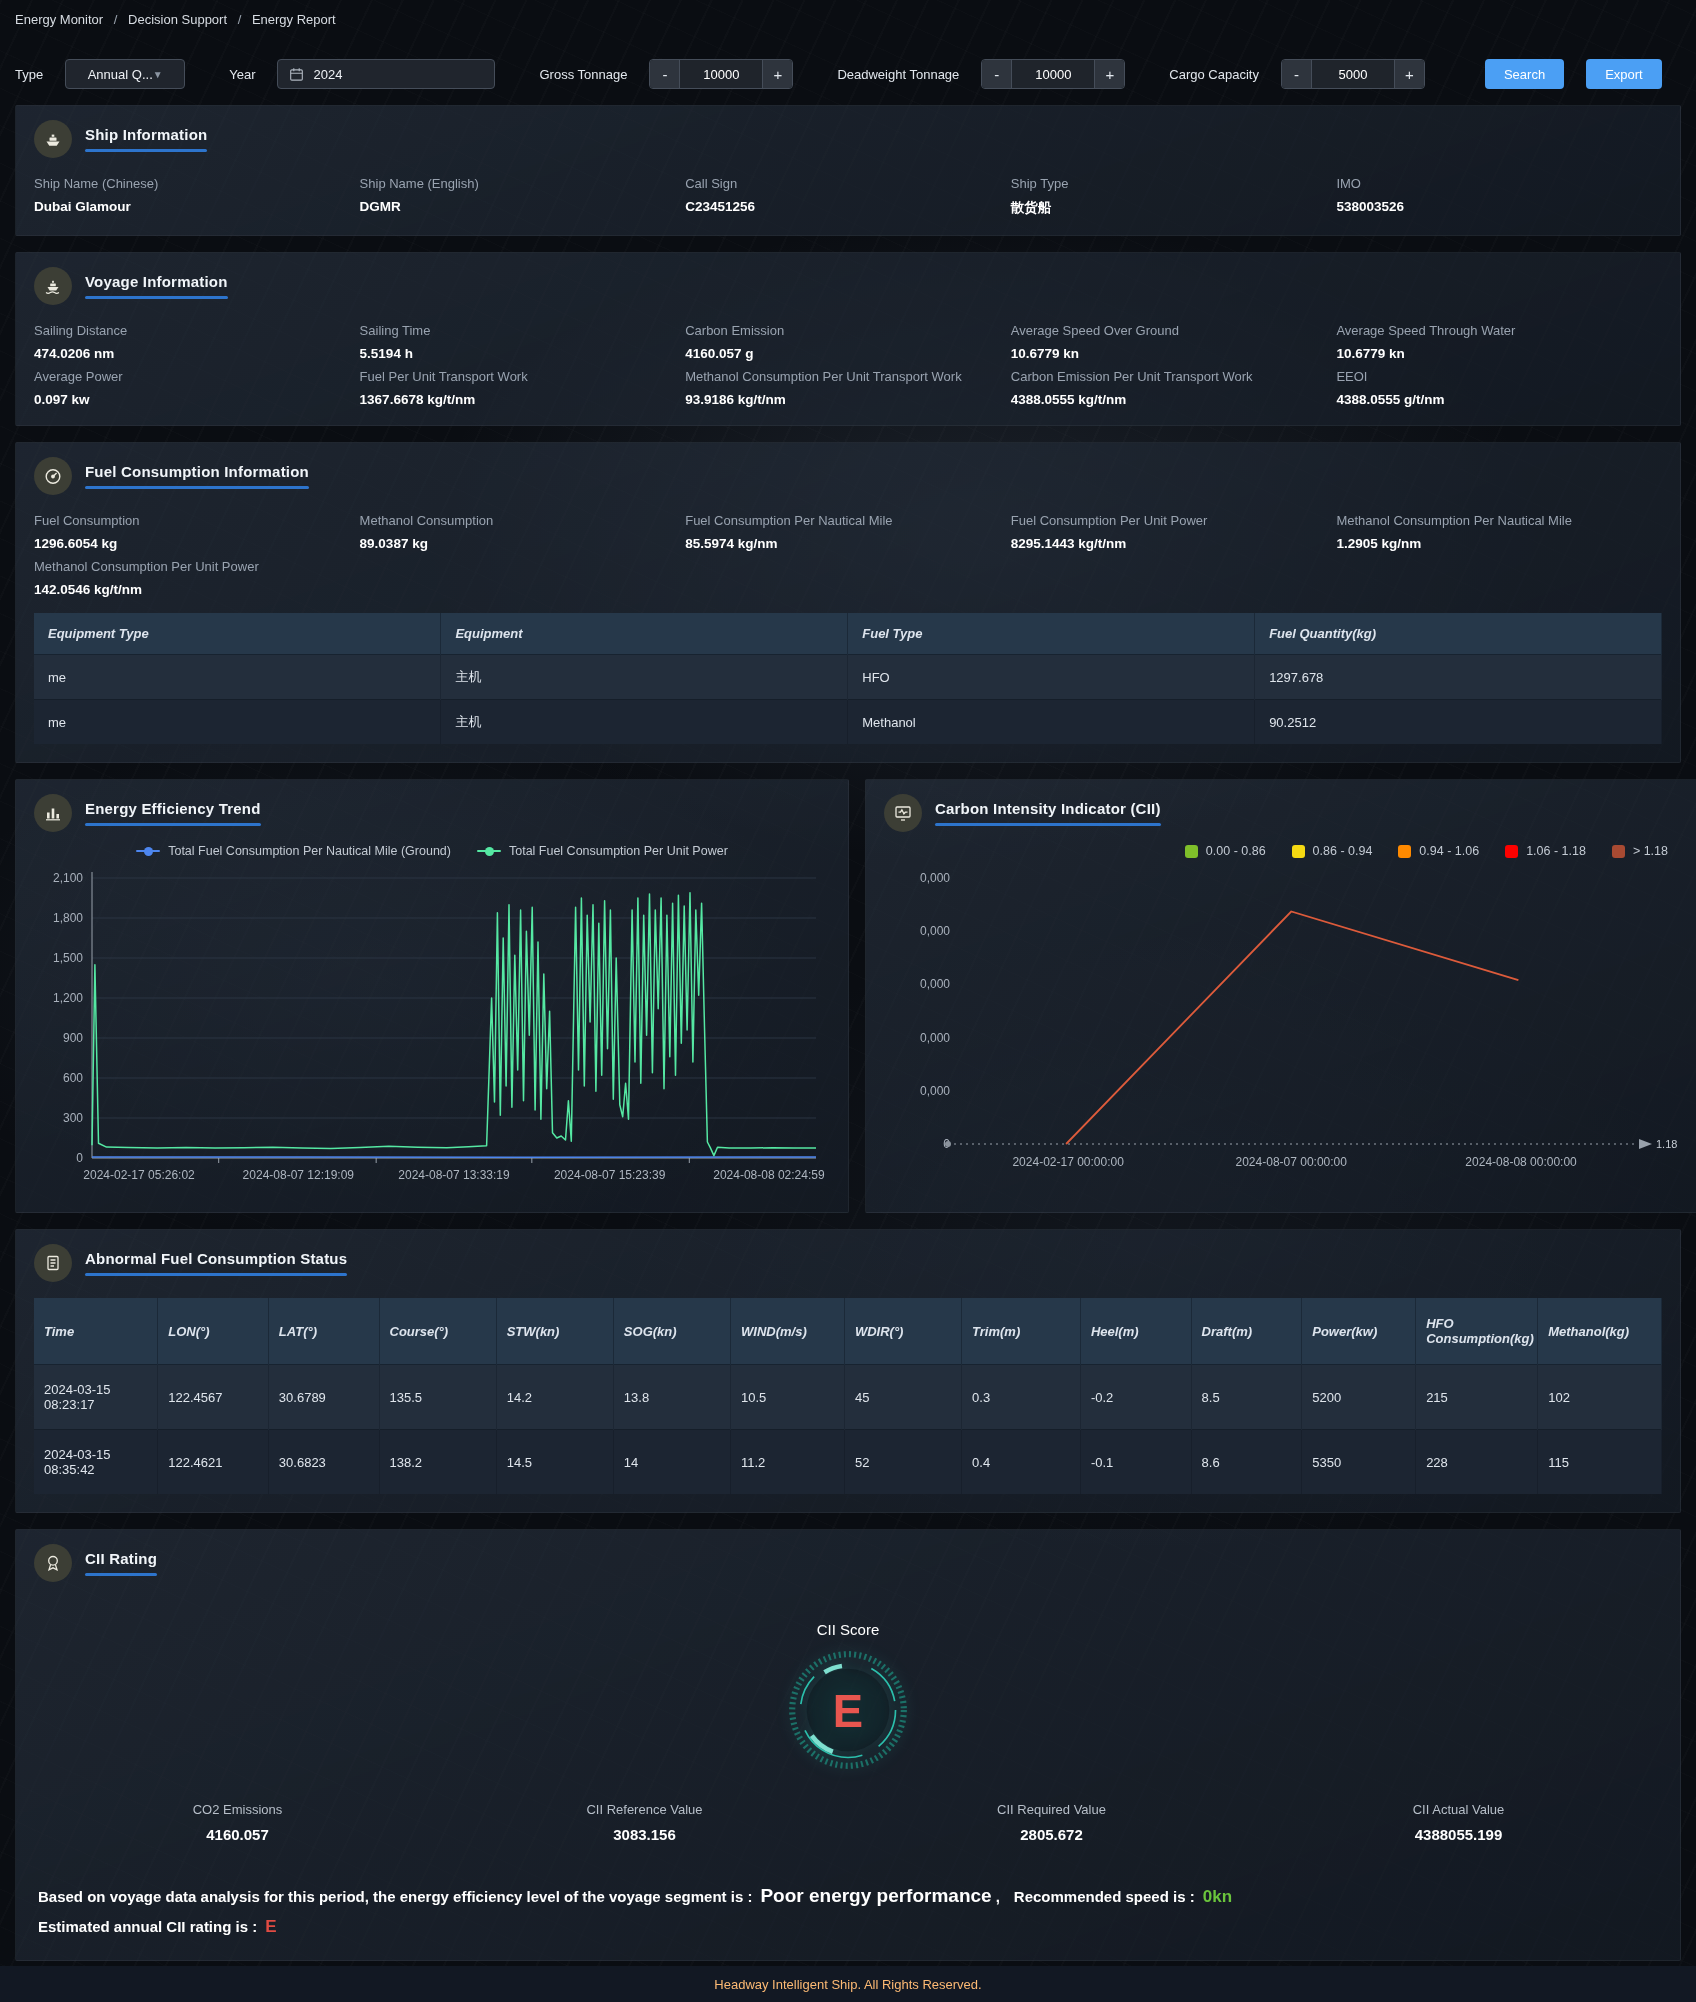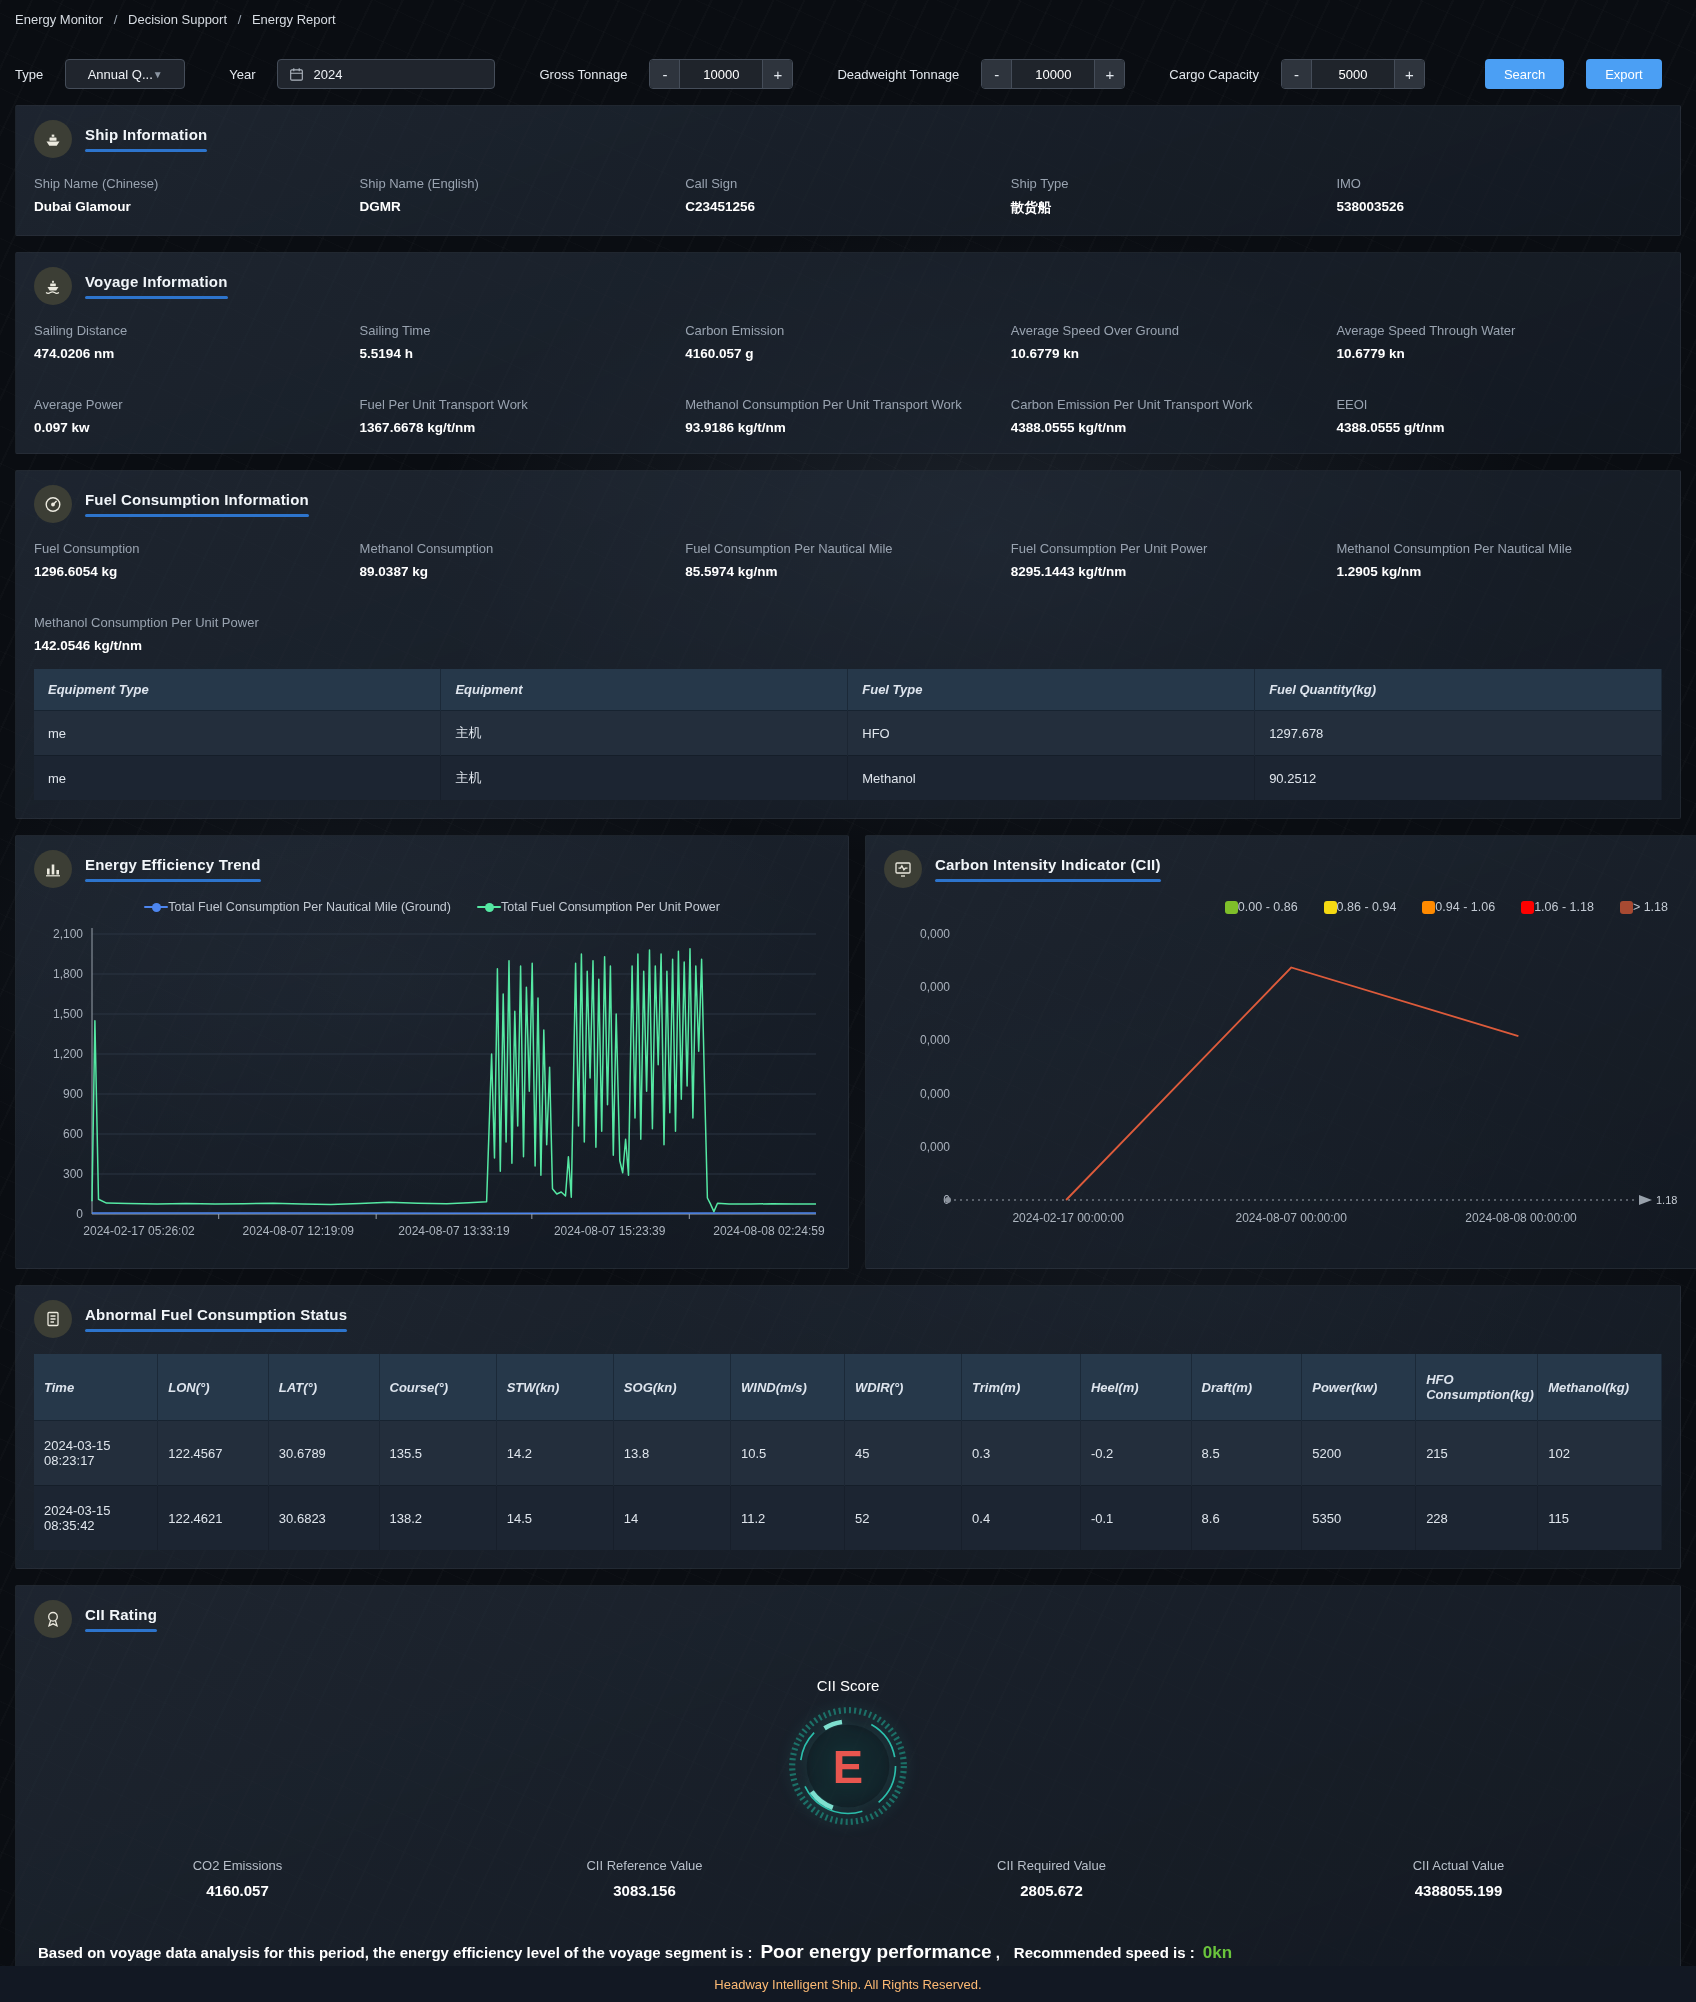--- a/index.html
+++ b/index.html
@@ -45,21 +45,21 @@
   
   .panel { background:linear-gradient(160deg, rgba(46,57,72,0.55), rgba(22,29,39,0.74));
     border:1px solid rgba(255,255,255,0.035); border-radius:2px; padding:14px 18px 18px; margin-top:16px; }
   .panel-head { display:flex; align-items:center; gap:13px; }
   .icon-circle { width:38px; height:38px; border-radius:50%; background:#3c3e35; display:flex;
     align-items:center; justify-content:center; flex:0 0 38px; }
   .title-wrap { display:inline-flex; flex-direction:column; }
   .title-text { color:#f1f5f9; font-weight:bold; font-size:15px; letter-spacing:0.2px; white-space:nowrap; }
   .title-bar { height:3px; background:#2d74cc; border-radius:2px; margin-top:6px; }
 
-  .grid-5 { display:grid; grid-template-columns:repeat(5,1fr); row-gap:36px; margin-top:18px; }
+  .grid-5 { display:grid; grid-template-columns:repeat(5,1fr); row-gap:8px; margin-top:18px; }
   .field .f-label { color:#99a3b0; font-size:13px; margin-bottom:8px; white-space:nowrap; }
   .field .f-value { color:#ffffff; font-size:13.5px; font-weight:bold; white-space:nowrap; }
 
   
   table.data-table { width:100%; border-collapse:collapse; margin-top:16px; table-layout:fixed; }
   table.data-table th { background:#26384a; color:#dde4ed; font-size:13px; text-align:left; font-weight:bold;
     padding:13px 14px; border-right:1px solid rgba(8,14,22,0.35); vertical-align:middle;font-style:italic; }
   table.data-table td { padding:13px 14px; font-size:13px; color:#dfe5ec;
     border-right:1px solid rgba(8,14,22,0.25); border-top:1px solid rgba(8,14,22,0.5); }
   table.data-table tbody tr:nth-child(odd)  td { background:#232e3c; }
@@ -67,21 +67,21 @@
 
   table.abn th { padding:18px 10px; }
   table.abn td { padding:17px 10px; }
 
   
   .charts-row { display:flex; gap:16px; margin-top:16px; }
   .chart-panel { flex:1; margin-top:0; }
   .legend-row { display:flex; gap:26px; margin:12px 0 0; }
   .legend-center { justify-content:center; }
   .legend-right { justify-content:flex-end; margin-right:16px; }
-  .legend-item { display:flex; align-items:center; gap:0; color:#c3cad3; font-size:12.5px; cursor:pointer; }
+  .legend-item { display:flex; align-items:center; gap:8px; color:#c3cad3; font-size:12.5px; cursor:pointer; }
   .lg-line { width:24px; height:2px; position:relative; display:inline-block; border-radius:1px; }
   .lg-dot { width:9px; height:9px; border-radius:50%; position:absolute; left:8px; top:-3.5px; display:inline-block; }
   .lg-sq { width:13px; height:13px; border-radius:3px; display:inline-block; }
   .chart-svg { display:block; margin-top:4px; }
 
   
   .cii-center { text-align:center; margin-top:20px; }
   .cii-score-title { color:#ffffff; font-weight:normal; font-size:15px;margin-top:39px; }
   .gauge-svg { margin-top:10px; filter:drop-shadow(0 0 7px rgba(47,217,194,0.30)); }
   .stats-row { display:grid; grid-template-columns:repeat(4,1fr); margin-top:26px; text-align:center; }

